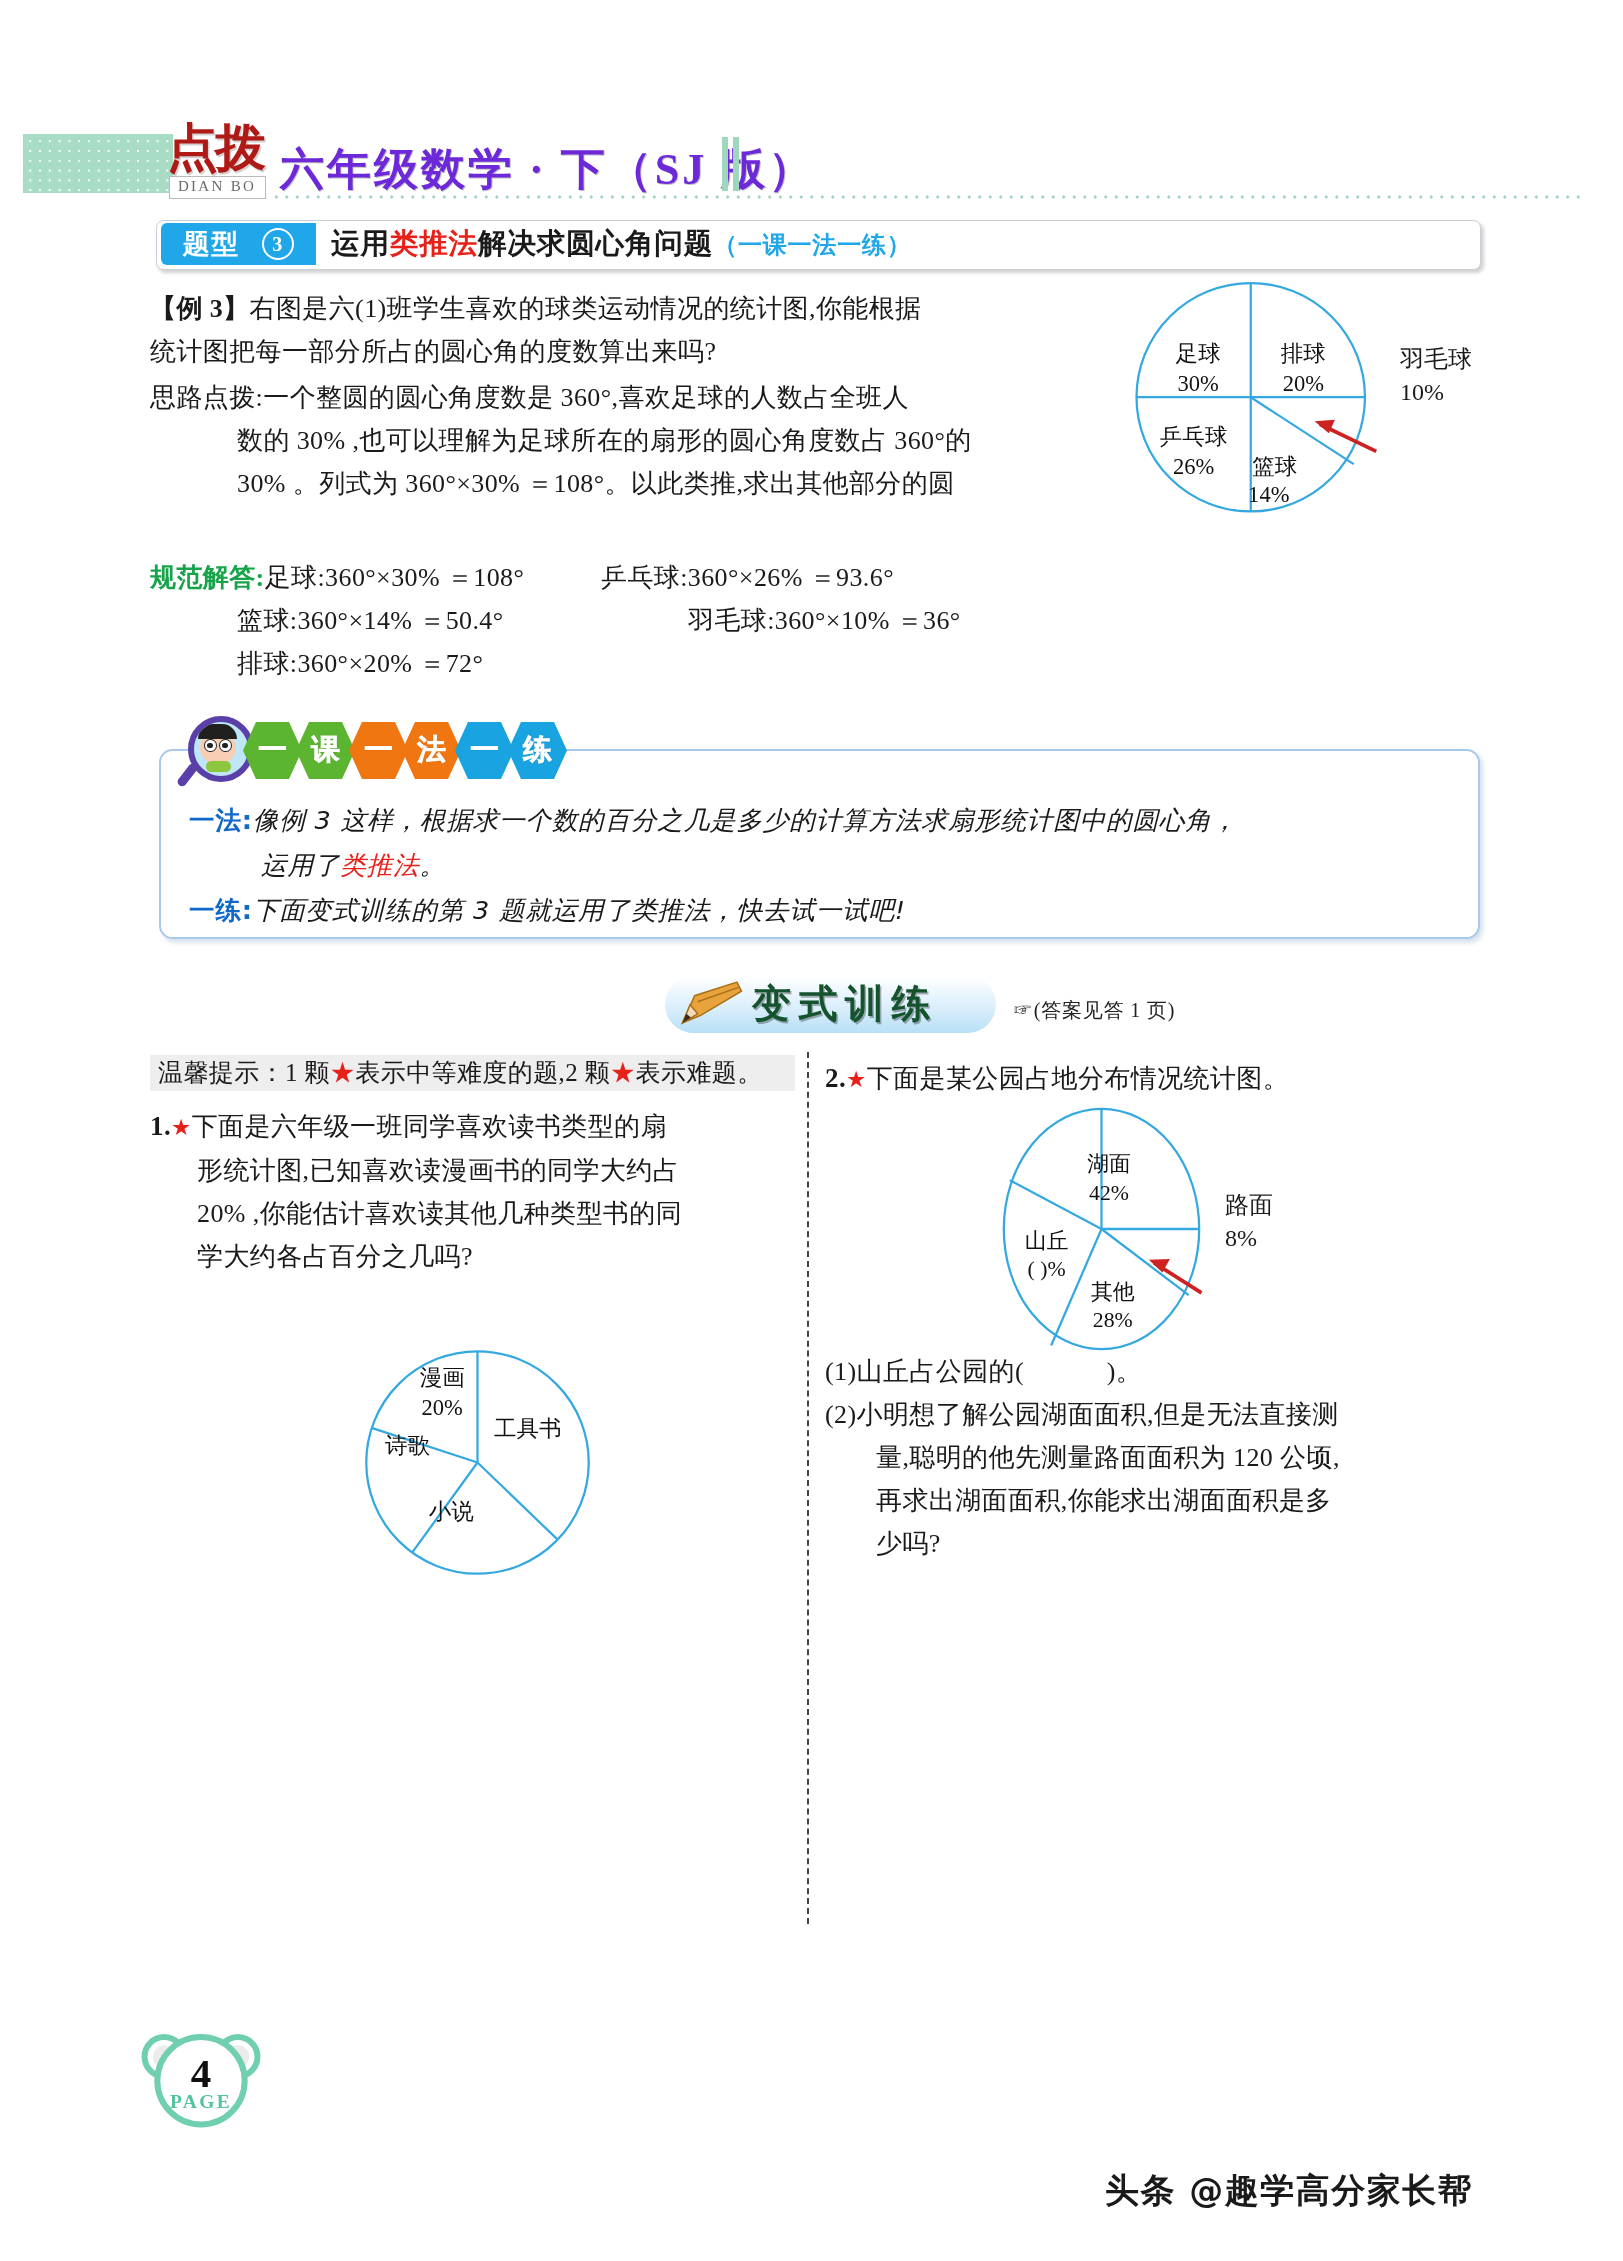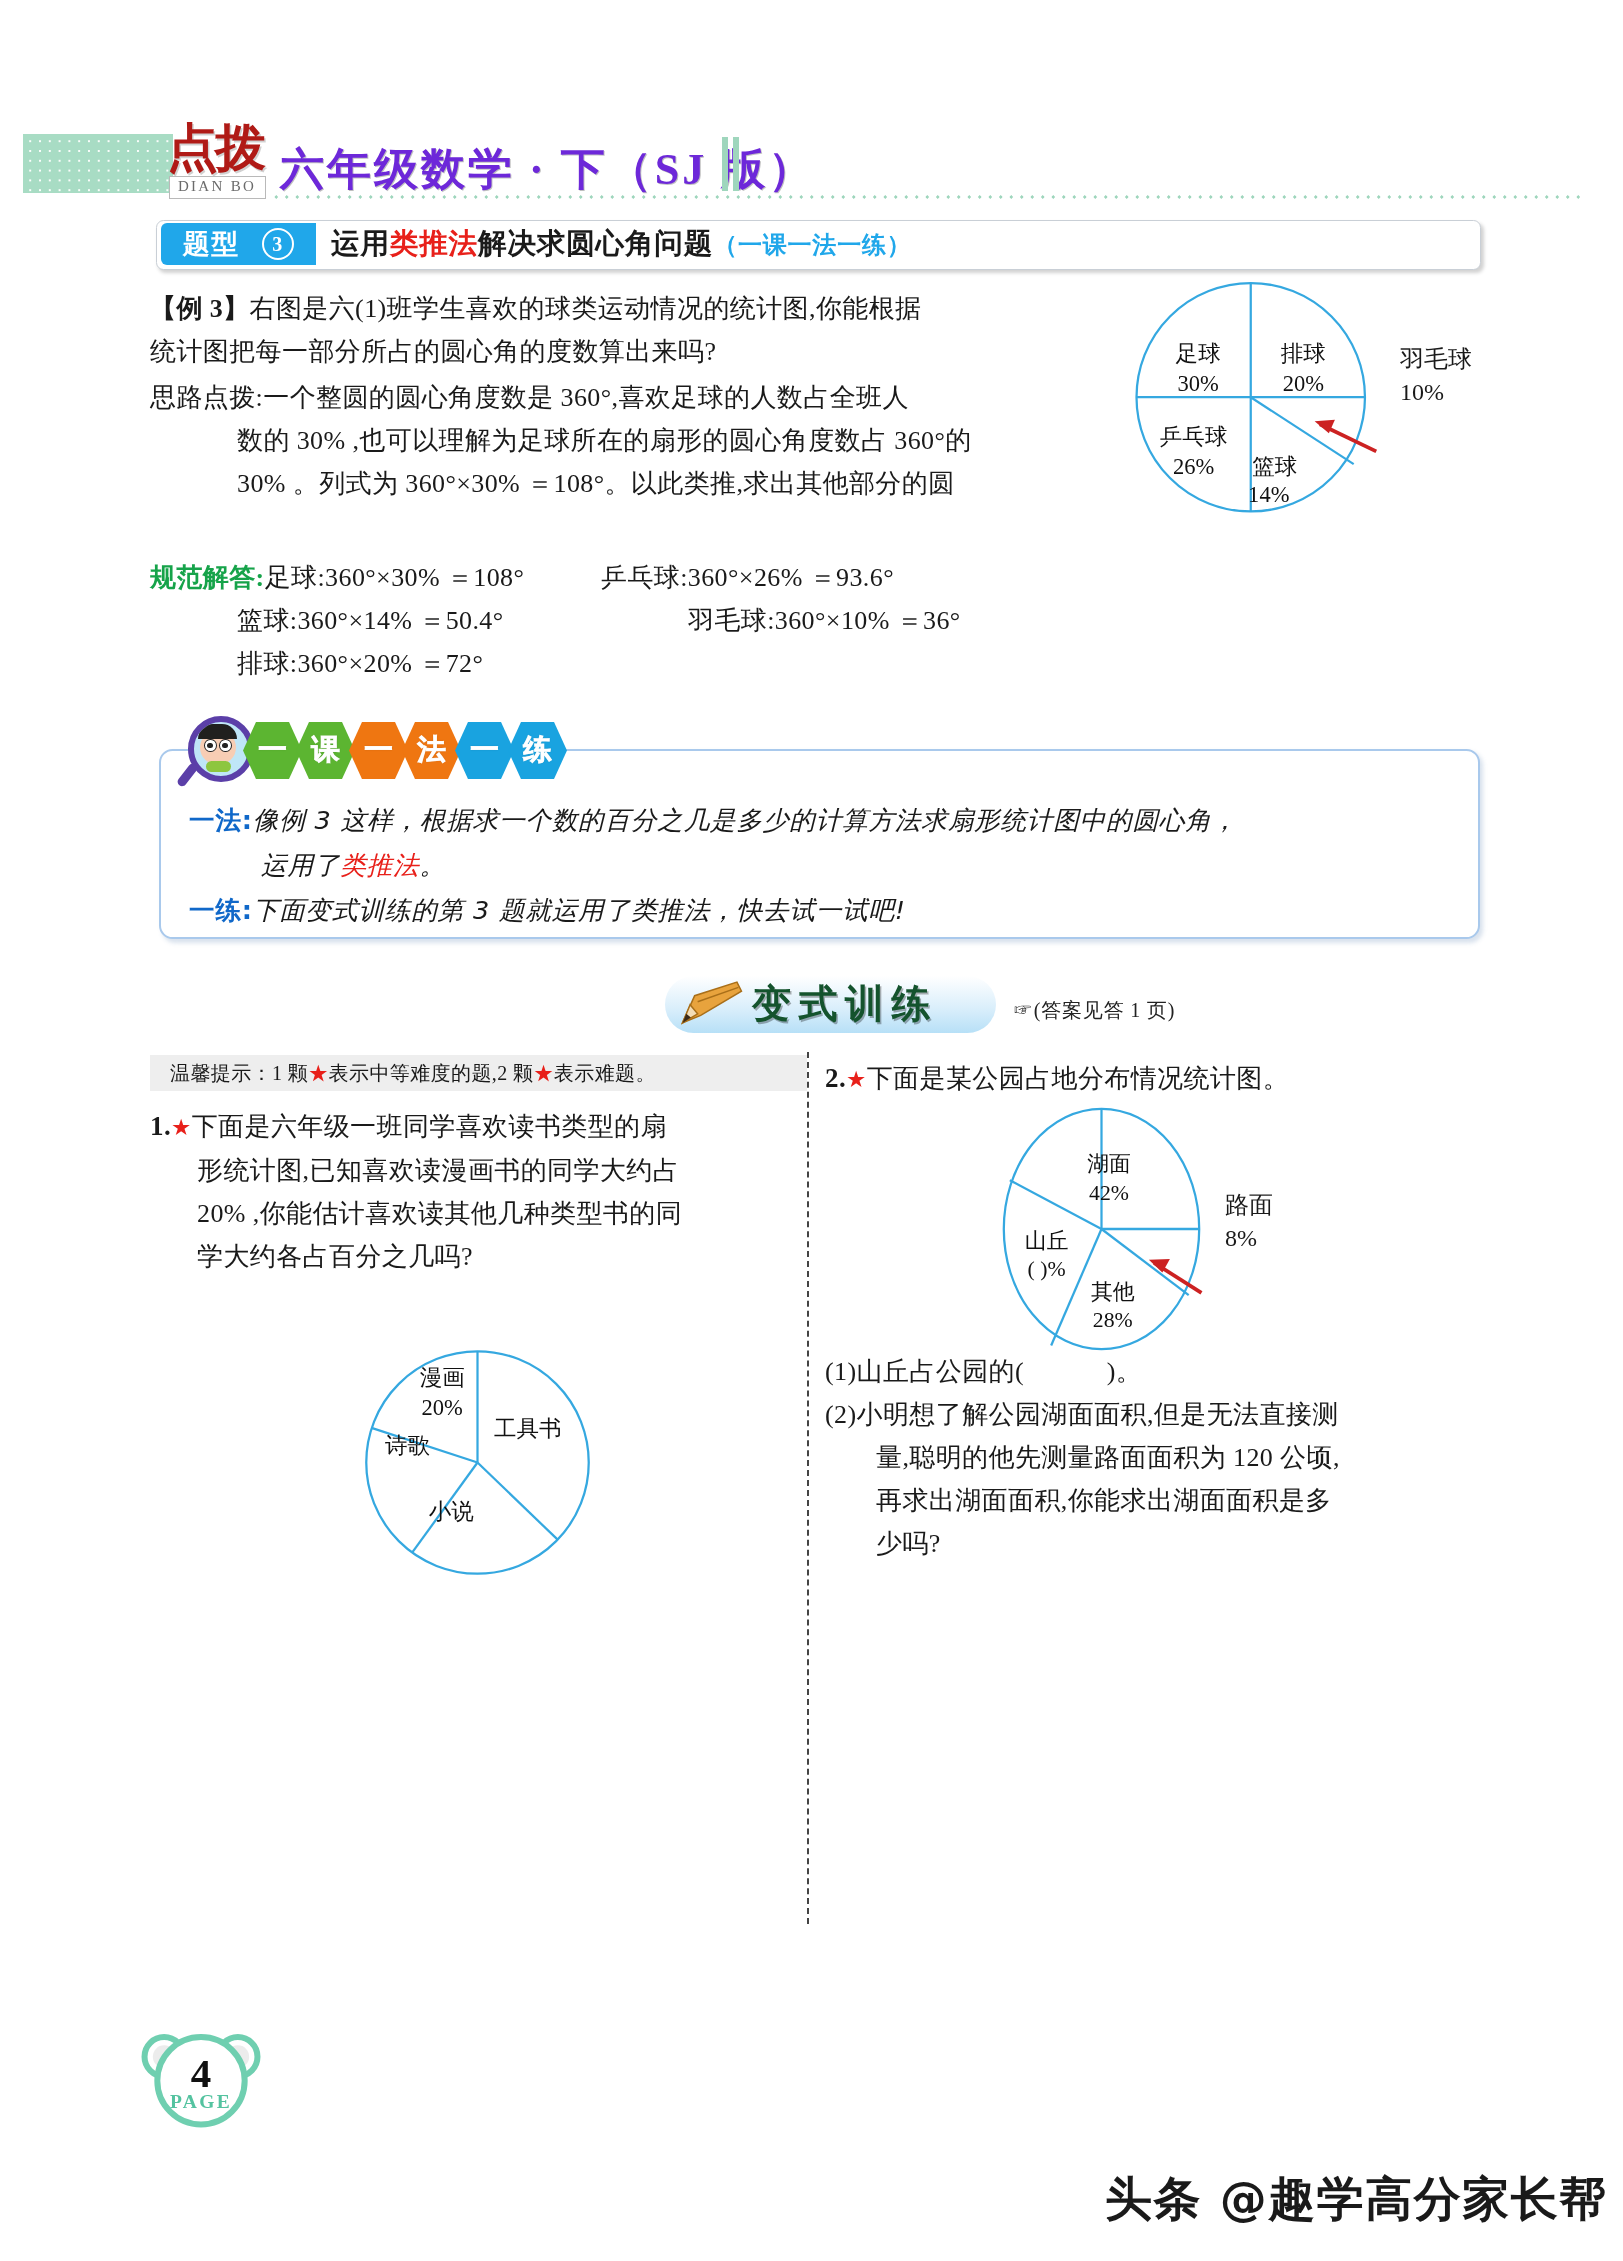--- a/index.html
+++ b/index.html
@@ -147,21 +147,21 @@
   #train-pencil{left:675px;top:979px;width:71px;height:50px;}
   #train-text{
     left:752px;top:977px;font-size:39px;font-weight:bold;letter-spacing:7.5px;
     text-shadow:1.5px 1.5px 0 rgba(0,0,0,.3);color:#14532d;
   }
   #train-note{left:1013px;top:997px;font-size:20px;letter-spacing:0.8px;color:#222;}
 
   
   #tip{
     left:150px;top:1055px;width:637px;height:36px;background:#eeeeee;
-    font-size:20px;line-height:36px;padding-left:20px;white-space:nowrap;letter-spacing:0.4px;
+    font-size:25px;line-height:36px;padding-left:8px;white-space:nowrap;letter-spacing:0.4px;
   }
   #tip .st{color:#e8201a;}
 
   
   #divider{
     left:807px;top:1052px;width:0;height:872px;
     border-left:2.3px dashed #444;
   }
 
   
@@ -193,21 +193,21 @@
     font-family:"Liberation Serif",serif;
   }
   #pagebadge .lbl{
     position:absolute;left:0;top:69px;width:128px;text-align:center;
     font-size:19.5px;font-weight:bold;color:#54c3a0;letter-spacing:2.3px;
     font-family:"Liberation Serif",serif;
   }
 
   
   #watermark{
-    left:1105px;top:2168px;font-size:47px;font-weight:bold;letter-spacing:1.5px;
+    left:1105px;top:2168px;font-size:34px;font-weight:bold;letter-spacing:1.5px;
     font-family:"DejaVu Sans","Liberation Sans",sans-serif;
     color:#1a1a1a;white-space:nowrap;
   }
   .pie-txt{font-family:"Liberation Serif","DejaVu Serif",serif;}
 </style>
 </head>
 <body>
 
 <div class="abs" id="hdr-swatch"></div>
 

